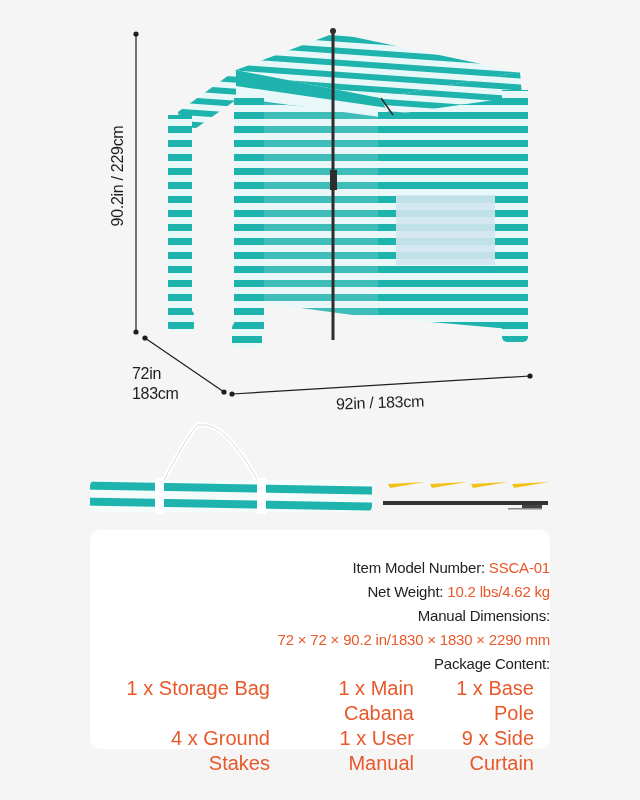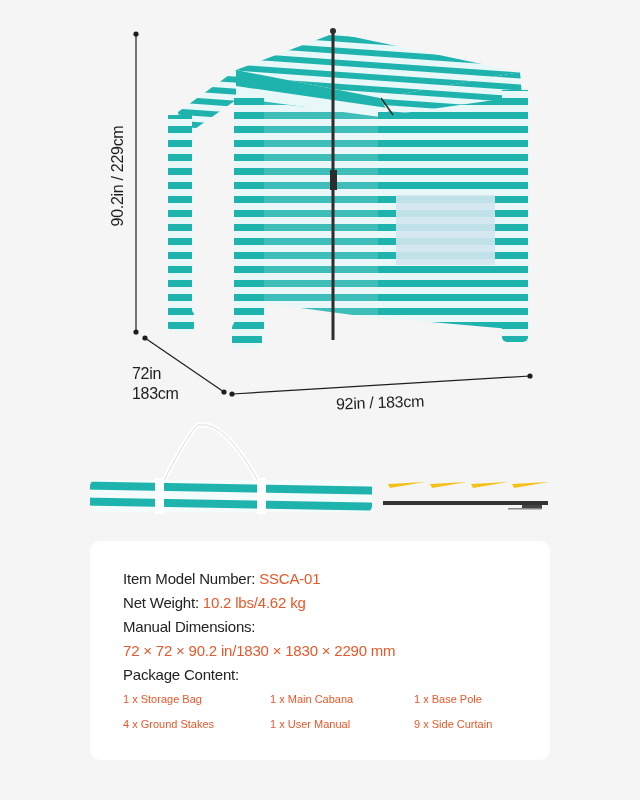--- a/index.html
+++ b/index.html
@@ -5,26 +5,26 @@
   * { box-sizing: border-box; margin: 0; padding: 0; }
   html, body { width: 640px; height: 800px; background: #f5f5f5; overflow: hidden; }
   body { font-family: "Liberation Sans", "DejaVu Sans", sans-serif; color: #222; position: relative; }
   .stage { position: absolute; left: 0; top: 0; width: 640px; height: 530px; }
   .stage svg { position: absolute; left: 0; top: 0; }
   .dim-label { position: absolute; font-size: 16px; color: #1e1e1e; letter-spacing: -0.3px; line-height: 20px; }
   .dim-height { left: 38px; top: 166px; width: 160px; text-align: center; transform: rotate(-90deg); transform-origin: center; }
   .dim-depth { left: 132px; top: 364px; }
   .dim-width { left: 336px; top: 393px; transform: rotate(-2deg); }
 
-  .card { position: absolute; left: 90px; top: 541px; width: 460px; height: 219px; background: #ffffff; border-radius: 10px; padding: 26px 0 0 33px; }
+  .card { position: absolute; left: 90px; top: 530px; width: 460px; height: 219px; background: #ffffff; border-radius: 10px; padding: 26px 0 0 33px; text-align: right; }
   .row { font-size: 15px; line-height: 24px; height: 24px; white-space: nowrap; letter-spacing: -0.2px; }
   .lbl { color: #222; }
   .val { color: #e8582a; }
   .pkg-grid { display: grid; grid-template-columns: 147px 144px 120px; row-gap: 0; }
-  .pkg-grid .val { font-size: 11px; line-height: 25px; }
+  .pkg-grid .val { font-size: 20px; line-height: 25px; }
 </style>
 </head>
 <body>
 
 <div class="stage">
   <svg width="640" height="530" viewBox="0 0 640 530">
     <defs>
       <pattern id="stripes" width="40" height="14" patternUnits="userSpaceOnUse">
         <rect width="40" height="14" fill="#e8f7f8"></rect>
         <rect y="0" width="40" height="7" fill="#1fb3ad"></rect>

